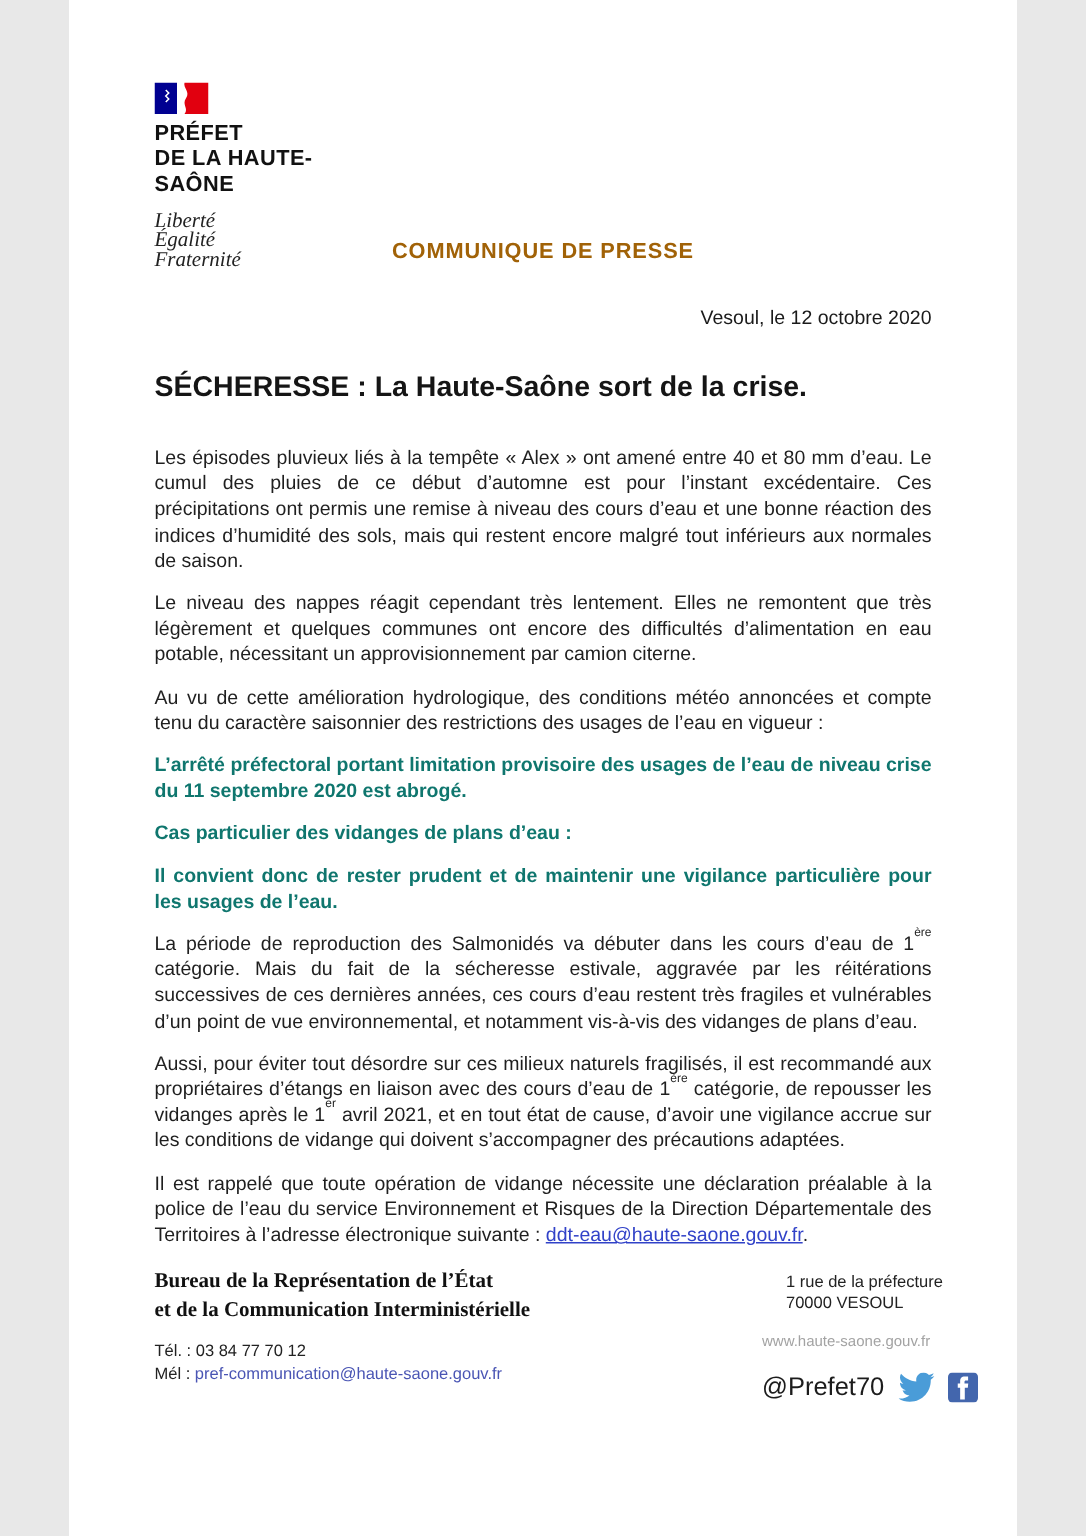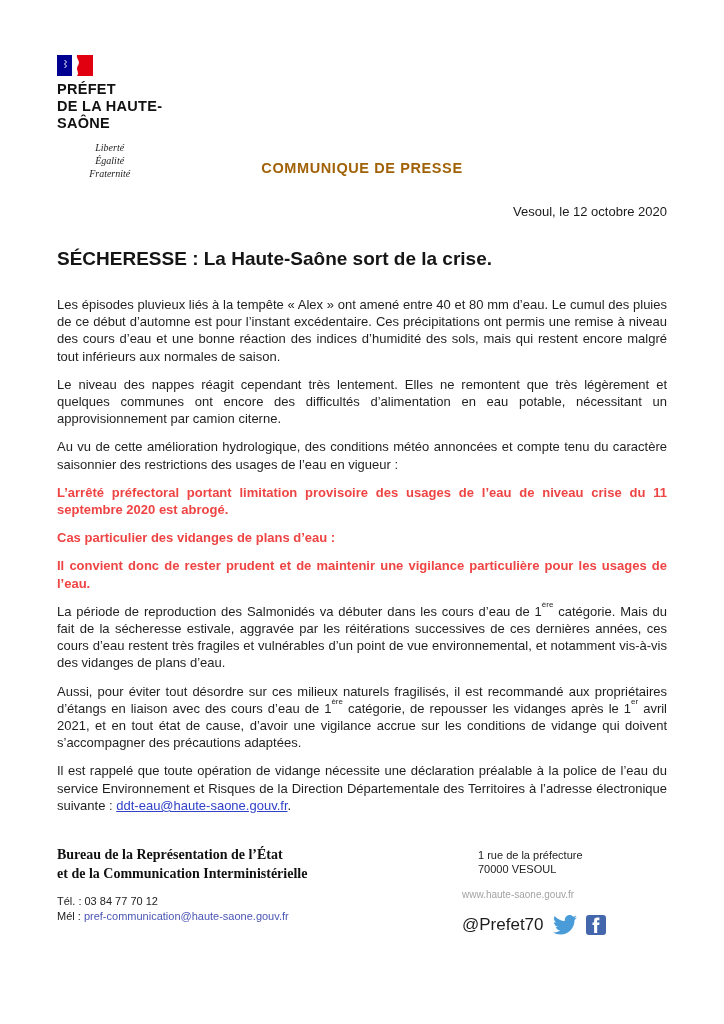--- a/index.html
+++ b/index.html
@@ -1,50 +1,50 @@
 <!DOCTYPE html>
 <html lang="fr"><head>
 <meta charset="utf-8">
 <style>
   html,body{margin:0;padding:0;background:#e8e8e8;}
   .page{
     position:relative;
-    width:724px;height:1024px;
+    width:632px;height:1024px;
     margin:0 auto;
     background:#ffffff;
     font-family:"Liberation Sans", sans-serif;
     color:#1f1f1f;
     overflow:hidden;
   }
 
   
   .logo-block{position:absolute;left:57px;top:55px;}
   .flag{display:block;width:36px;height:21px;}
   .prefet-lines{margin-top:5px;font-weight:bold;font-size:14.5px;line-height:17px;letter-spacing:.3px;color:#111;}
-  .motto{margin-top:9px;font-family:"Liberation Serif", serif;font-style:italic;font-size:10px;line-height:13px;color:#222;text-align:center;}
+  .motto{margin-top:9px;font-family:"Liberation Serif", serif;font-style:italic;font-size:14px;line-height:13px;color:#222;}
 
   
   .doc-title{
     position:absolute;left:0;right:0;top:160px;
     text-align:center;font-weight:bold;font-size:14.5px;letter-spacing:.6px;color:#a16207;
   }
   .dateline{
     position:absolute;right:57px;top:204px;
     font-size:13px;color:#1a1a1a;
   }
 
   
   .body-text{position:absolute;left:57px;right:57px;top:248px;}
   .headline{font-weight:bold;font-size:19px;margin:0 0 26px 0;color:#151515;}
   .para{
     margin:0 0 11px 0;
     font-size:13px;line-height:17.2px;
     text-align:justify;color:#1f1f1f;
   }
-  .para.bold{font-weight:bold;color:#ef4444;}
+  .para.bold{font-weight:bold;color:#0f766e;}
   .para sup{font-size:8px;line-height:0;position:relative;top:-4px;}
   a.body-link{color:#3142c8;text-decoration:underline;}
 
   
   .footer-left{position:absolute;left:57px;top:845px;}
   .office-name{font-weight:bold;font-size:14px;line-height:19px;color:#111;font-family:Liberation Serif, serif;}
   .contact{margin-top:11px;font-size:11px;line-height:15px;color:#222;}
   .contact .mail{color:#4a55b4;text-decoration:none;}
 
   .footer-right{position:absolute;left:462px;top:848px;}

